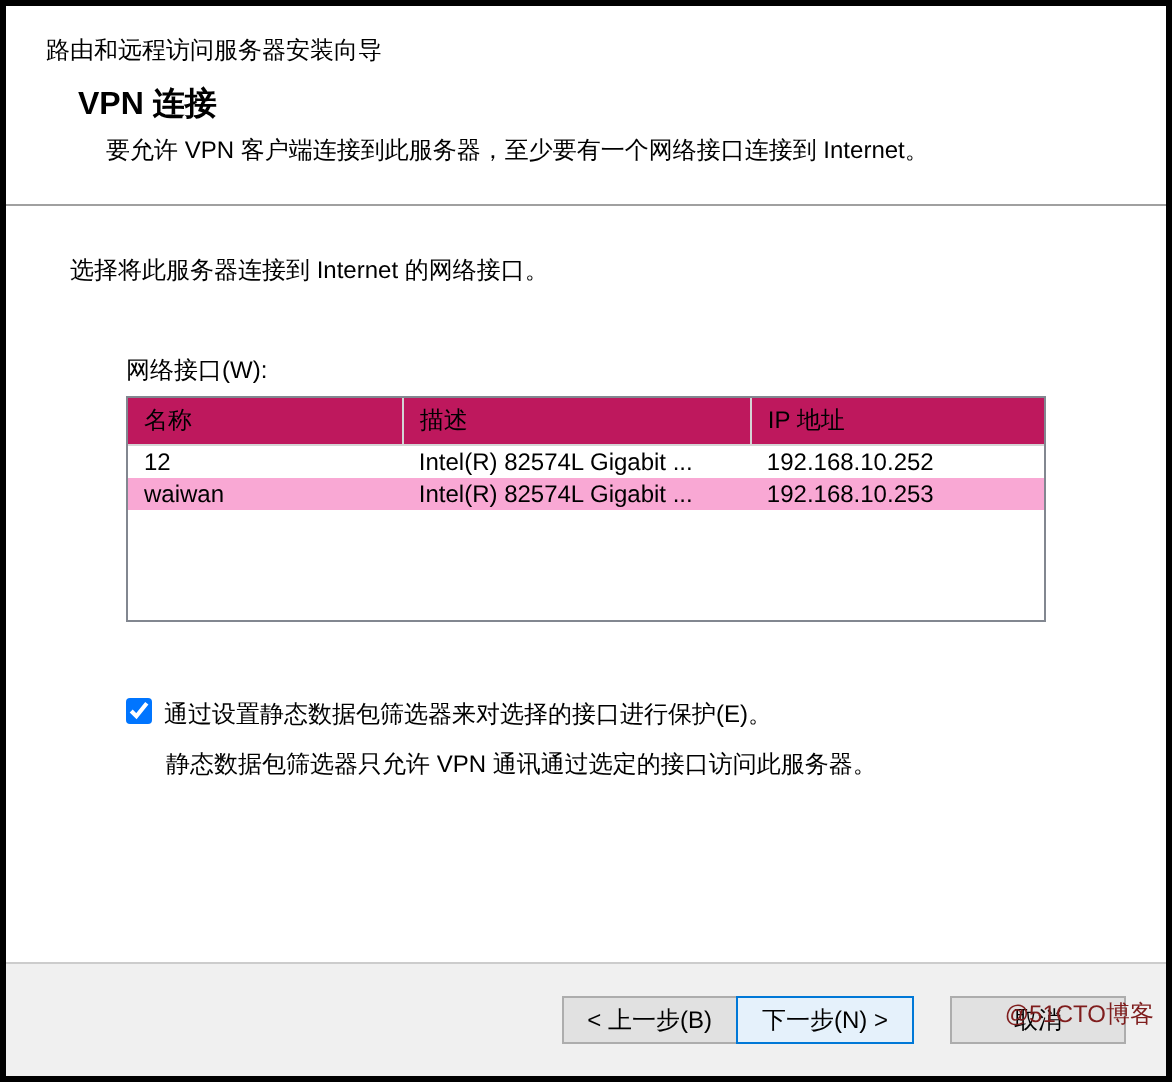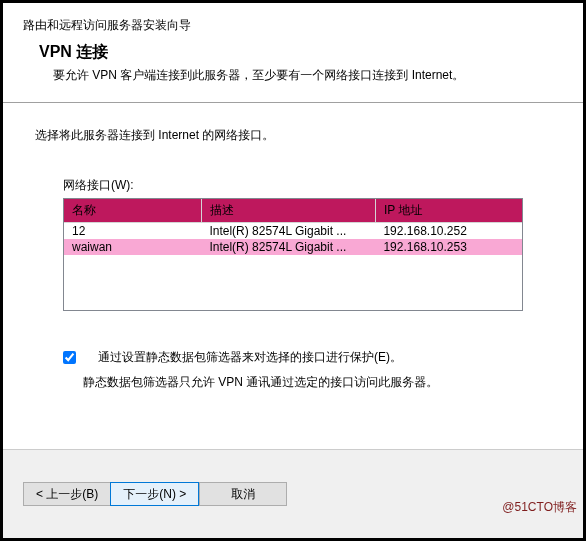--- a/index.html
+++ b/index.html
@@ -15,24 +15,24 @@
     .instruction { margin-bottom: 28px; }
     .field-label { padding-left: 28px; margin-bottom: 4px; margin-top: 33px; }
     .table-wrap { margin: 0 28px; border: 1px solid #828790; }
     table { width: 100%; border-collapse: collapse; font-size: 12px; }
     thead th { text-align: left; font-weight: normal; background: #be185d; border-right: 1px solid #d4d4d4; border-bottom: 1px solid #d4d4d4; padding: 3px 8px; }
     thead th:last-child { border-right: none; }
     tbody td { padding: 1px 8px; }
     tbody tr.selected { background: #f9a8d4; }
     .blank-rows { height: 55px; }
     .checkbox-area { margin: 38px 28px 0 28px; }
-    .checkbox-row { display: flex; align-items: center; gap: 22px; margin-bottom: 8px; }
+    .checkbox-row { display: flex; gap: 6px; margin-bottom: 8px; }
     .checkbox-row input { width: 13px; height: 13px; }
     .checkbox-desc { padding-left: 20px; }
-    .footer { position: absolute; bottom: 0; left: 0; right: 0; border-top: 1px solid #ccc; padding: 32px 20px; display: flex; gap: 0; background: #f0f0f0; }
+    .footer { position: absolute; bottom: 0; left: 0; right: 0; border-top: 1px solid #ccc; padding: 16px 20px; display: flex; justify-content: flex-end; gap: 18px; background: #f0f0f0; }
     .btn { min-width: 88px; height: 24px; font-size: 12px; background: #e1e1e1; border: 1px solid #adadad; cursor: pointer; padding: 0 12px; font-family: inherit; }
     .btn.default { border: 1px solid #0078d7; background: #e5f1fb; }
     .btn-group { display: flex; }
     .btn-group .btn:first-child { margin-right: -1px; }
     .watermark { position: absolute; bottom: 22px; right: 6px; color: #7f1d1d; font-size: 12px; pointer-events: none; }
   </style>
 </head>
 <body>
 
 <div class="dialog">

